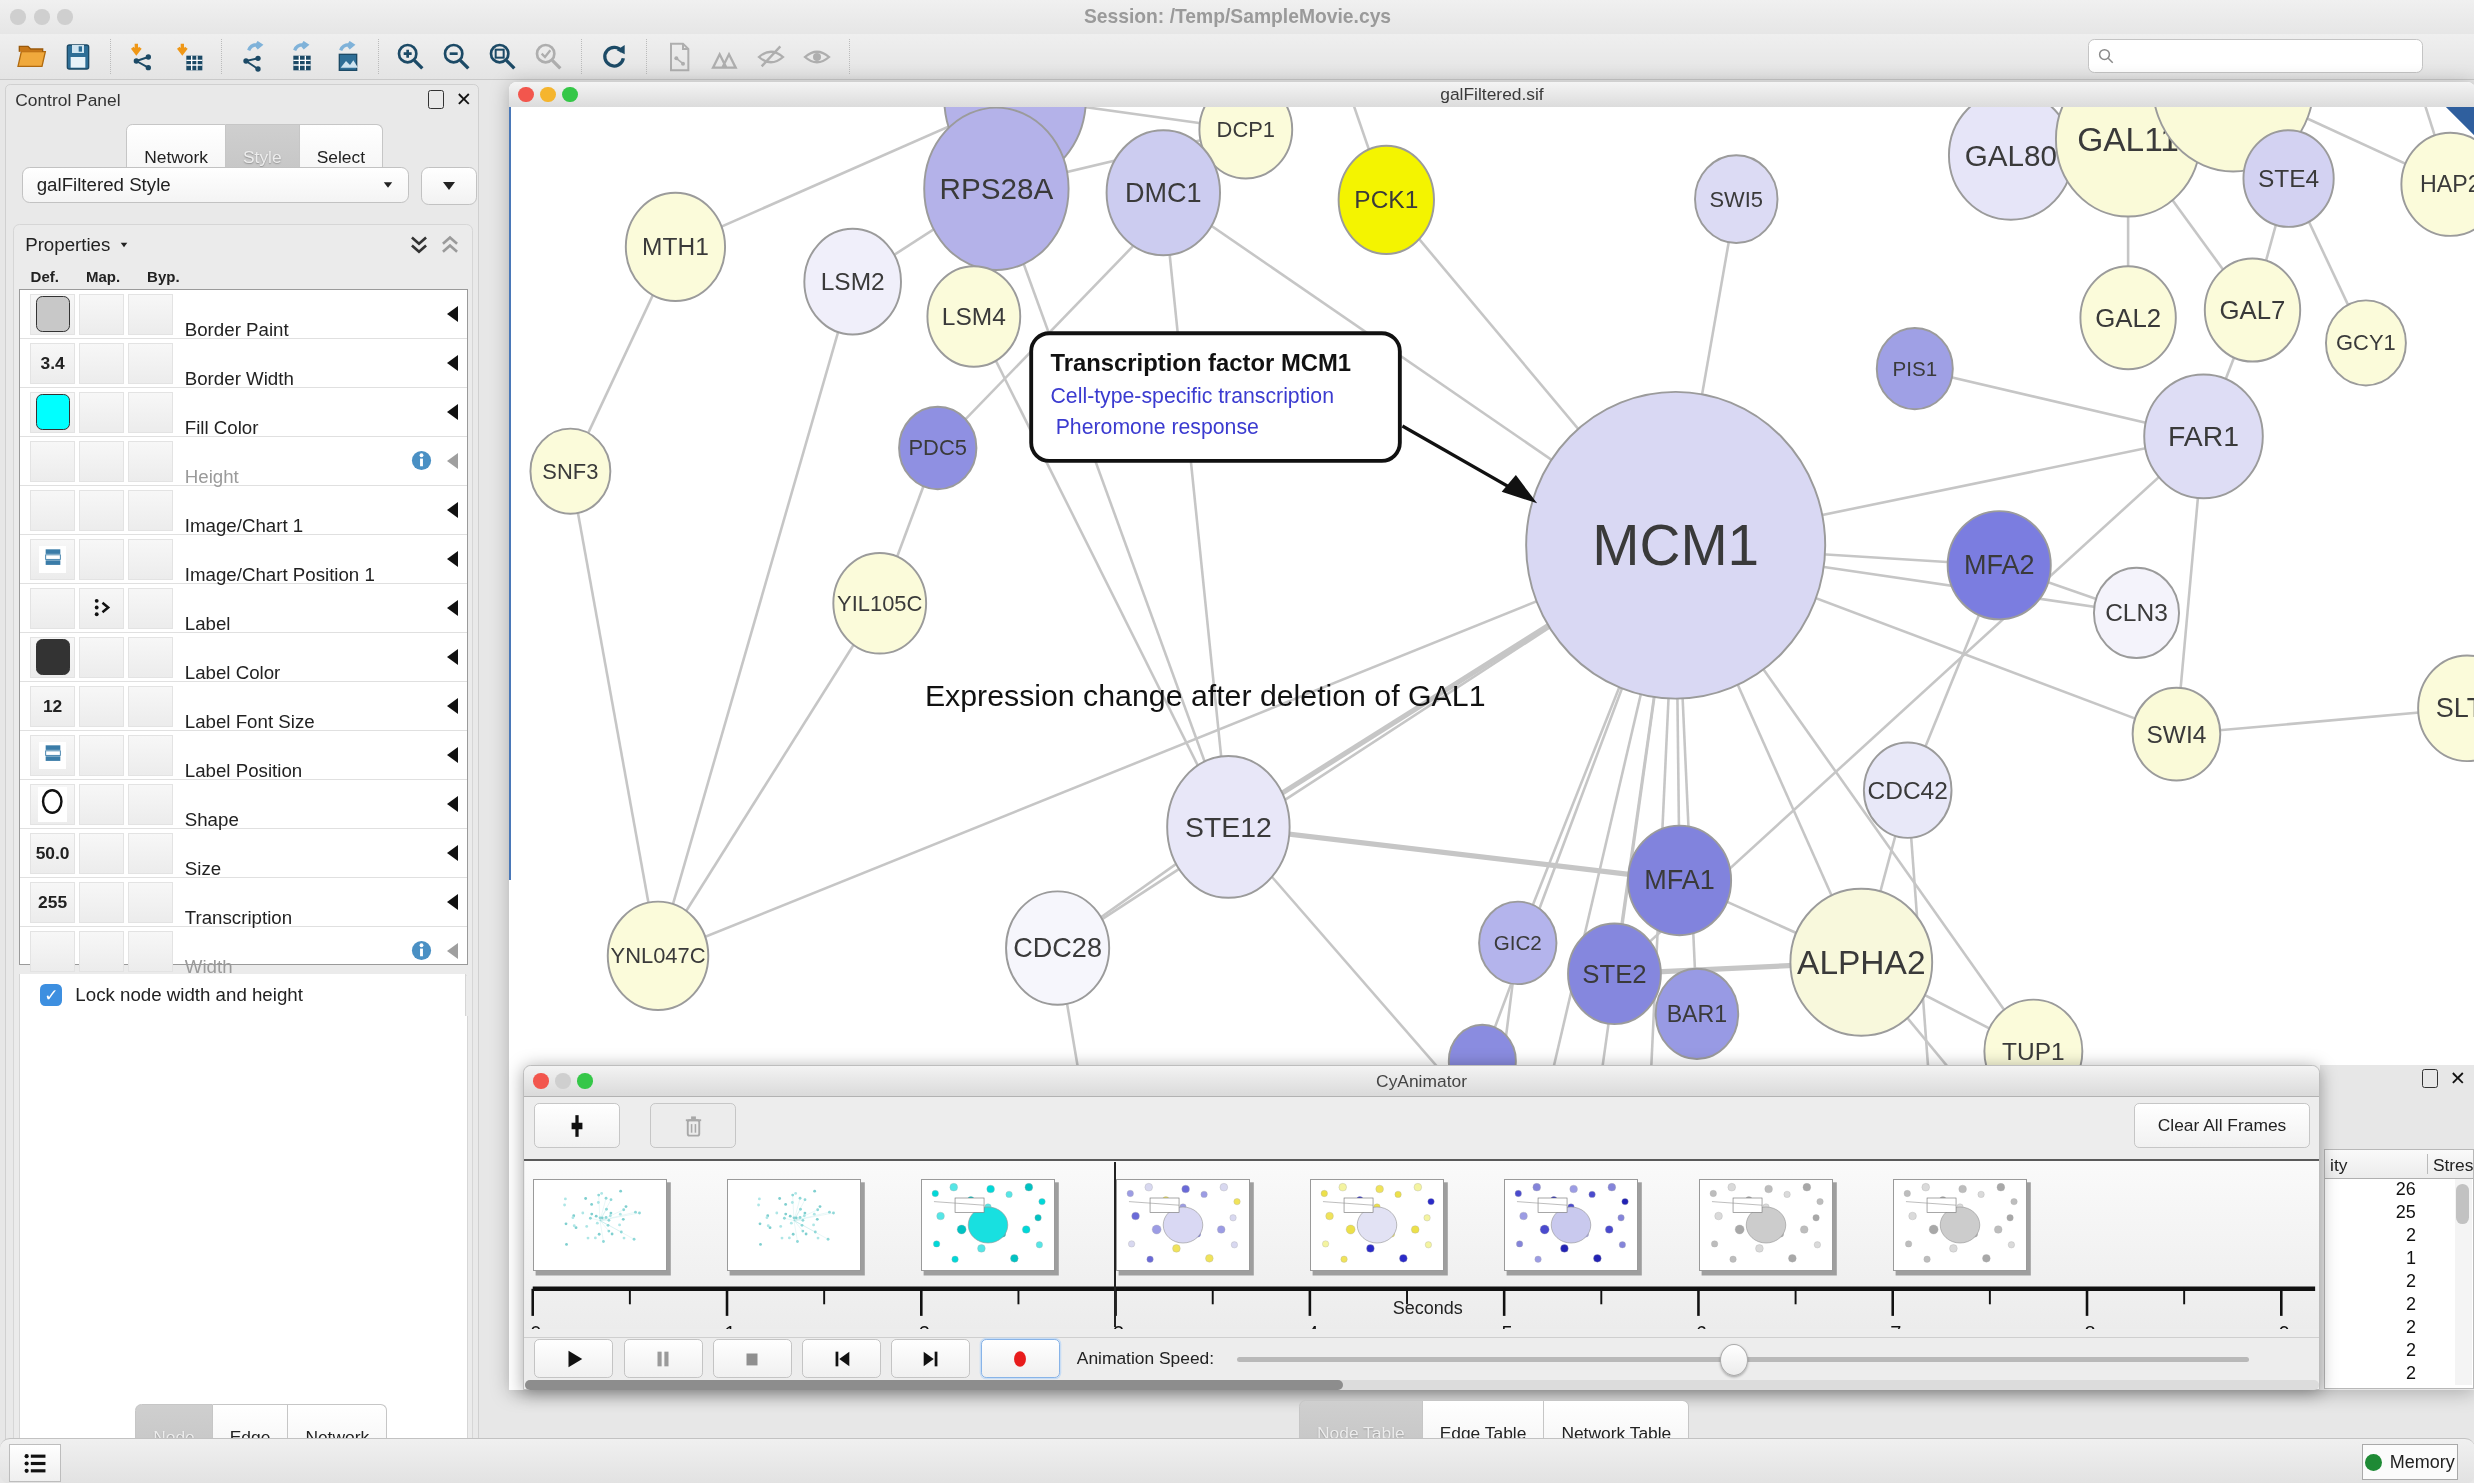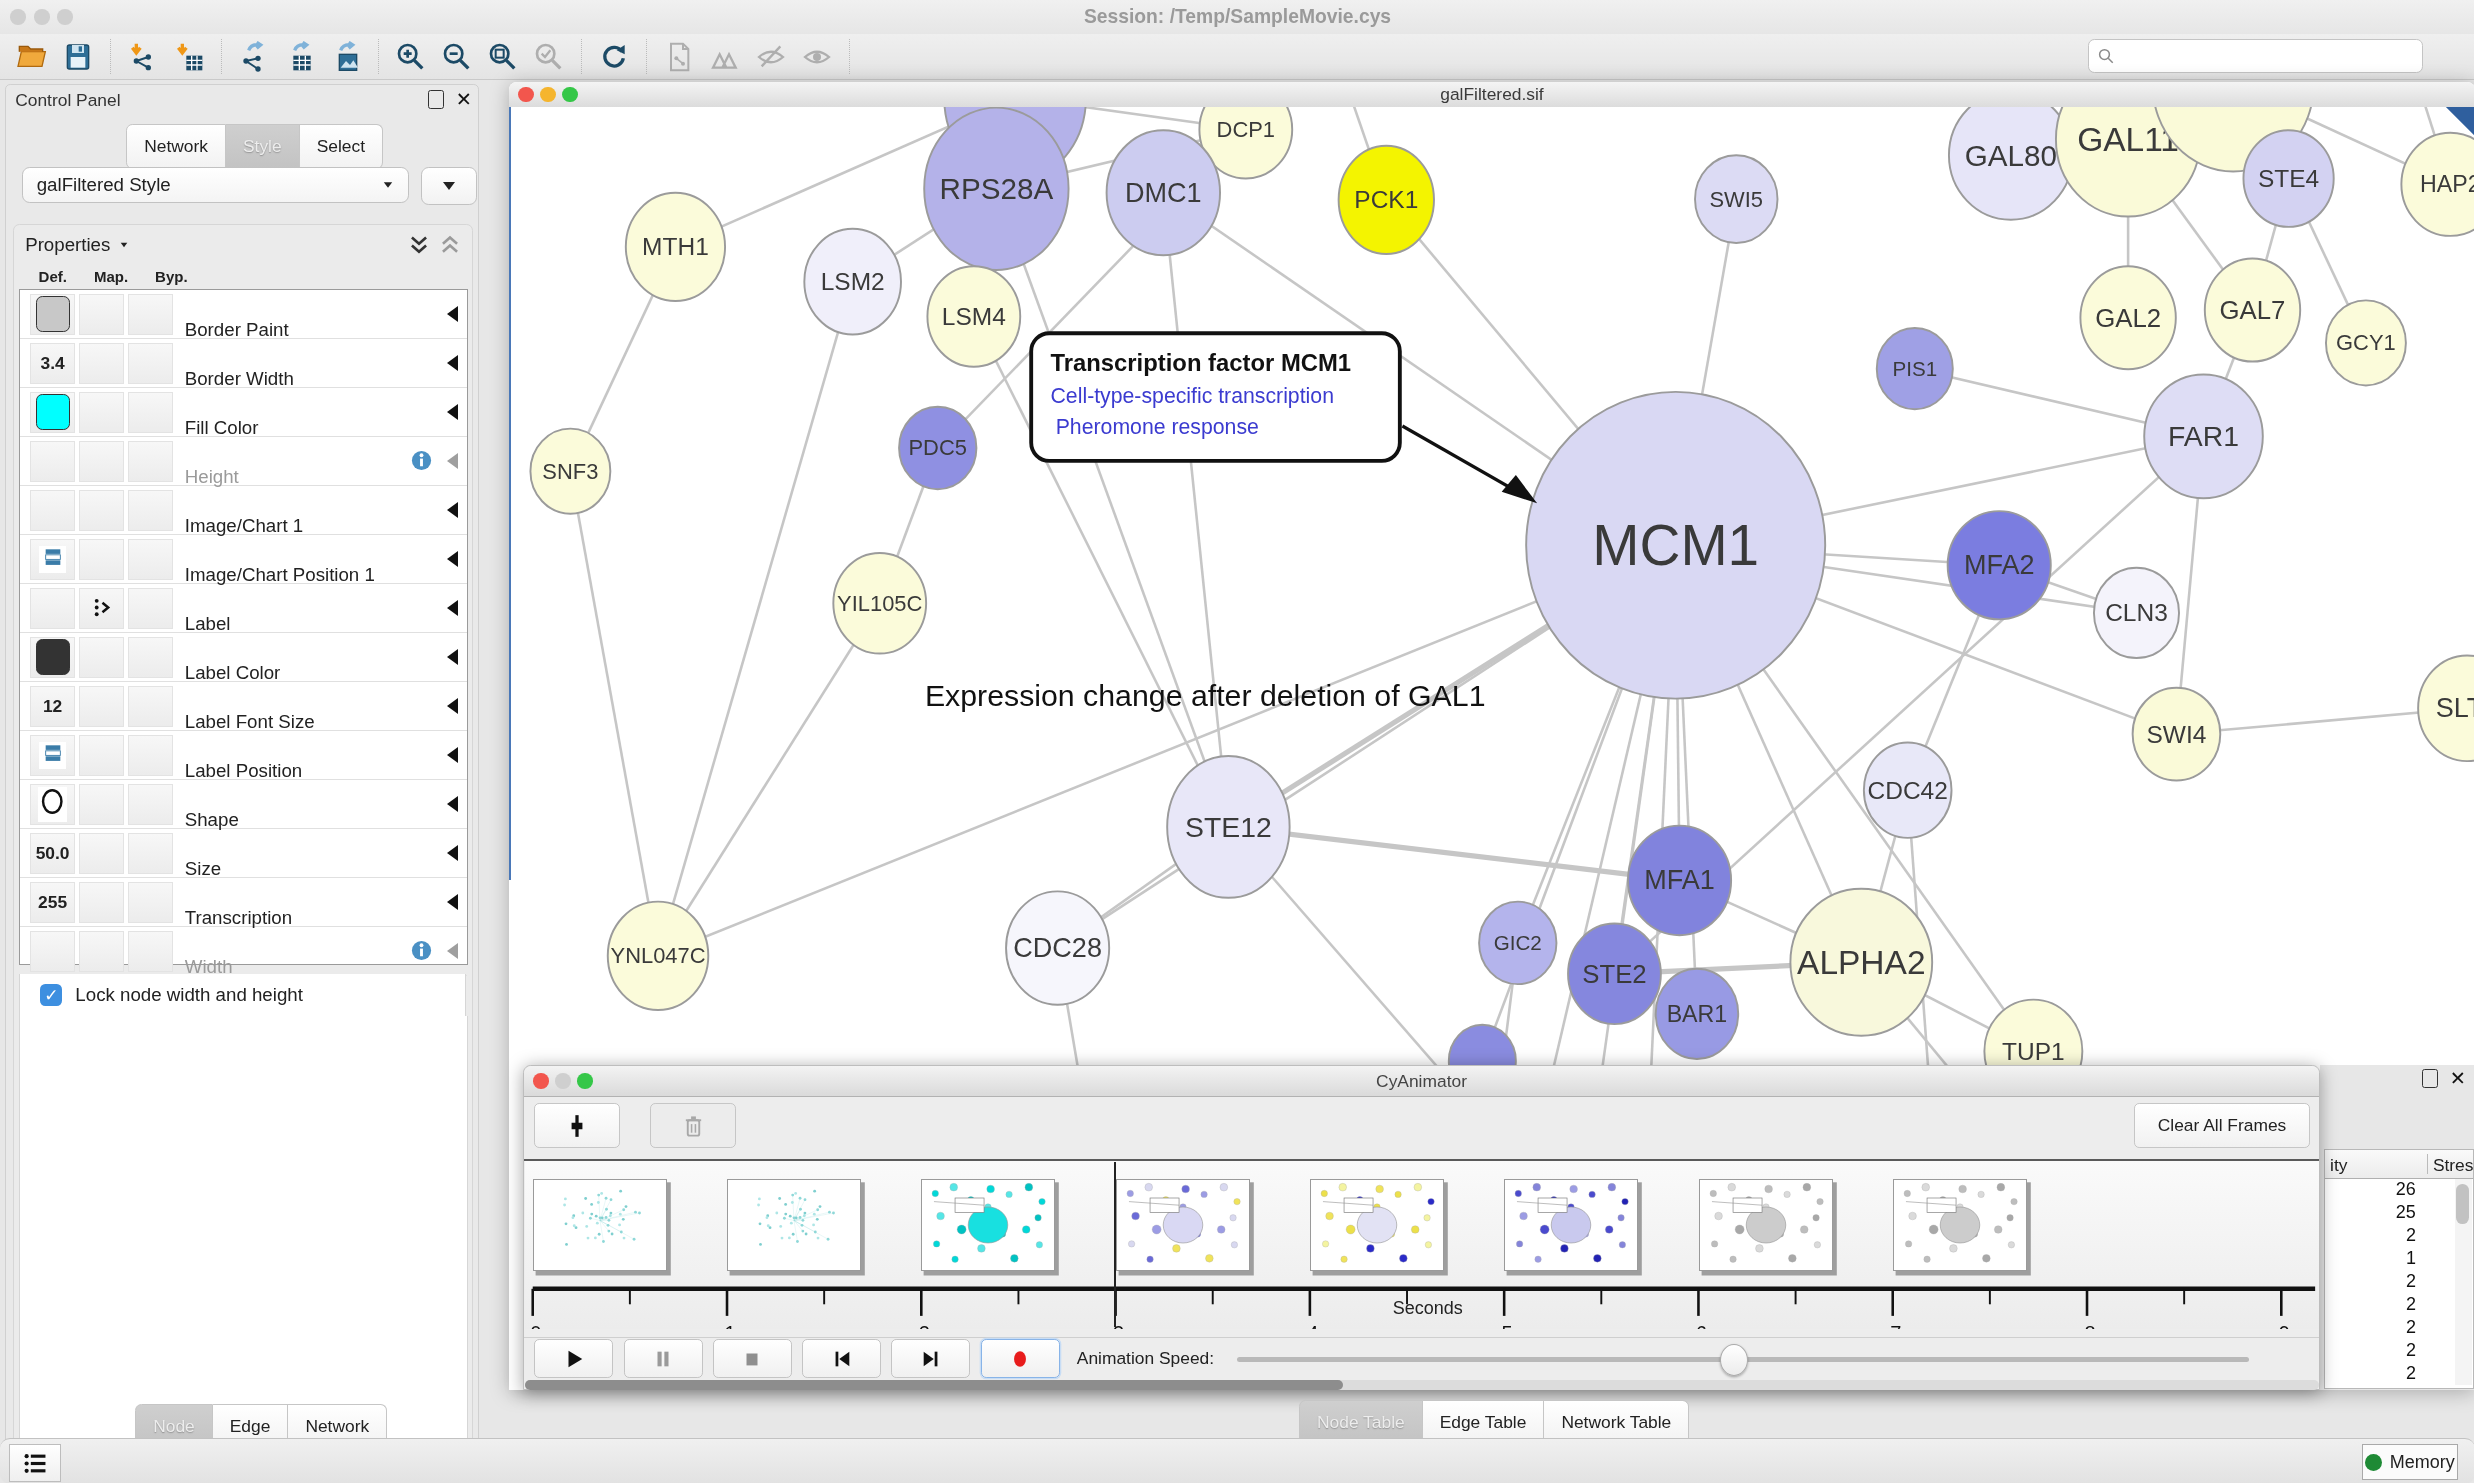--- a/index.html
+++ b/index.html
@@ -20,21 +20,21 @@
               border-radius:6.4px;display:flex;align-items:center;padding:0 7.7px;box-sizing:border-box;}
   #search-box input{border:none;outline:none;font-size:17px;flex:1;margin-left:6.4px;font-family:inherit;background:transparent;}
   
   #control-panel{left:5.2px;top:84px;width:472px;height:1383px;background:#e9e9e9;border:0.6px solid #d0d0d0;border-radius:5.2px;}
   #cp-header{position:absolute;left:9px;top:5.2px;font-size:17.4px;color:#333;}
   .win-mini-icons{position:absolute;right:6.4px;top:5.2px;display:flex;gap:11.6px;align-items:center;}
   .mini-square{width:14px;height:17px;border:1.9px solid #333;border-radius:2.6px;display:inline-block;}
   .mini-x{font-size:19.3px;font-weight:bold;color:#111;line-height:17px;}
   .tabset{position:absolute;display:flex;}
   .tab{border:0.6px solid #c6c6c6;background:linear-gradient(#fff,#f2f2f2);font-size:17.4px;color:#222;
-       padding:11px 17px;border-left:none;}
+       padding:22px 17px;border-left:none;}
   .tab:first-child{border-left:0.6px solid #c6c6c6;border-radius:6.4px 0 0 6.4px;}
   .tab:last-child{border-radius:0 6.4px 6.4px 0;}
   .tab.active{background:linear-gradient(#cfcfcf,#c3c3c3);color:#ededed;text-shadow:0 0.6px 1.3px #909090;}
   #cp-tabs{left:120px;top:39px;}
   #style-select{position:absolute;left:15.5px;top:82px;width:387px;height:36px;background:linear-gradient(#fff,#f4f4f4);
                 border:0.6px solid #c2c2c2;border-radius:7.7px;display:flex;align-items:center;justify-content:space-between;
                 padding:0 14px;box-sizing:border-box;font-size:18.7px;}
   #style-menu-btn{position:absolute;left:415px;top:82px;width:54px;height:36px;background:linear-gradient(#fff,#f2f2f2);
                   border:0.6px solid #c2c2c2;border-radius:7.7px;display:flex;align-items:center;justify-content:center;font-size:14px;}
   .caret{width:0;height:0;border-left:6.4px solid transparent;border-right:6.4px solid transparent;border-top:8.4px solid #222;}
@@ -297,21 +297,21 @@
       <svg width="22" height="23" viewBox="0 0 24 26">
         <polyline points="4,4 12,11 20,4" fill="none" stroke="#333" stroke-width="3"></polyline>
         <polyline points="4,13 12,20 20,13" fill="none" stroke="#333" stroke-width="3"></polyline>
       </svg>
       <svg width="22" height="23" viewBox="0 0 24 26">
         <polyline points="4,11 12,4 20,11" fill="none" stroke="#9a9a9a" stroke-width="3"></polyline>
         <polyline points="4,20 12,13 20,20" fill="none" stroke="#9a9a9a" stroke-width="3"></polyline>
       </svg>
     </div>
     <div id="props-cols">
-        <span style="margin-left: 8px;">Def.</span>
+        <span style="margin-left: 0px;">Def.</span>
         <span style="margin-left: 27px;">Map.</span>
         <span style="margin-left: 27px;">Byp.</span>
       </div>
     <div id="props-rows">
         <div class="prow">
           <div class="pcell def">
             <span class="swatch" style="background:#c8c8c8;"></span>
           </div>
           <div class="pcell map"></div>
           <div class="pcell byp"></div>

